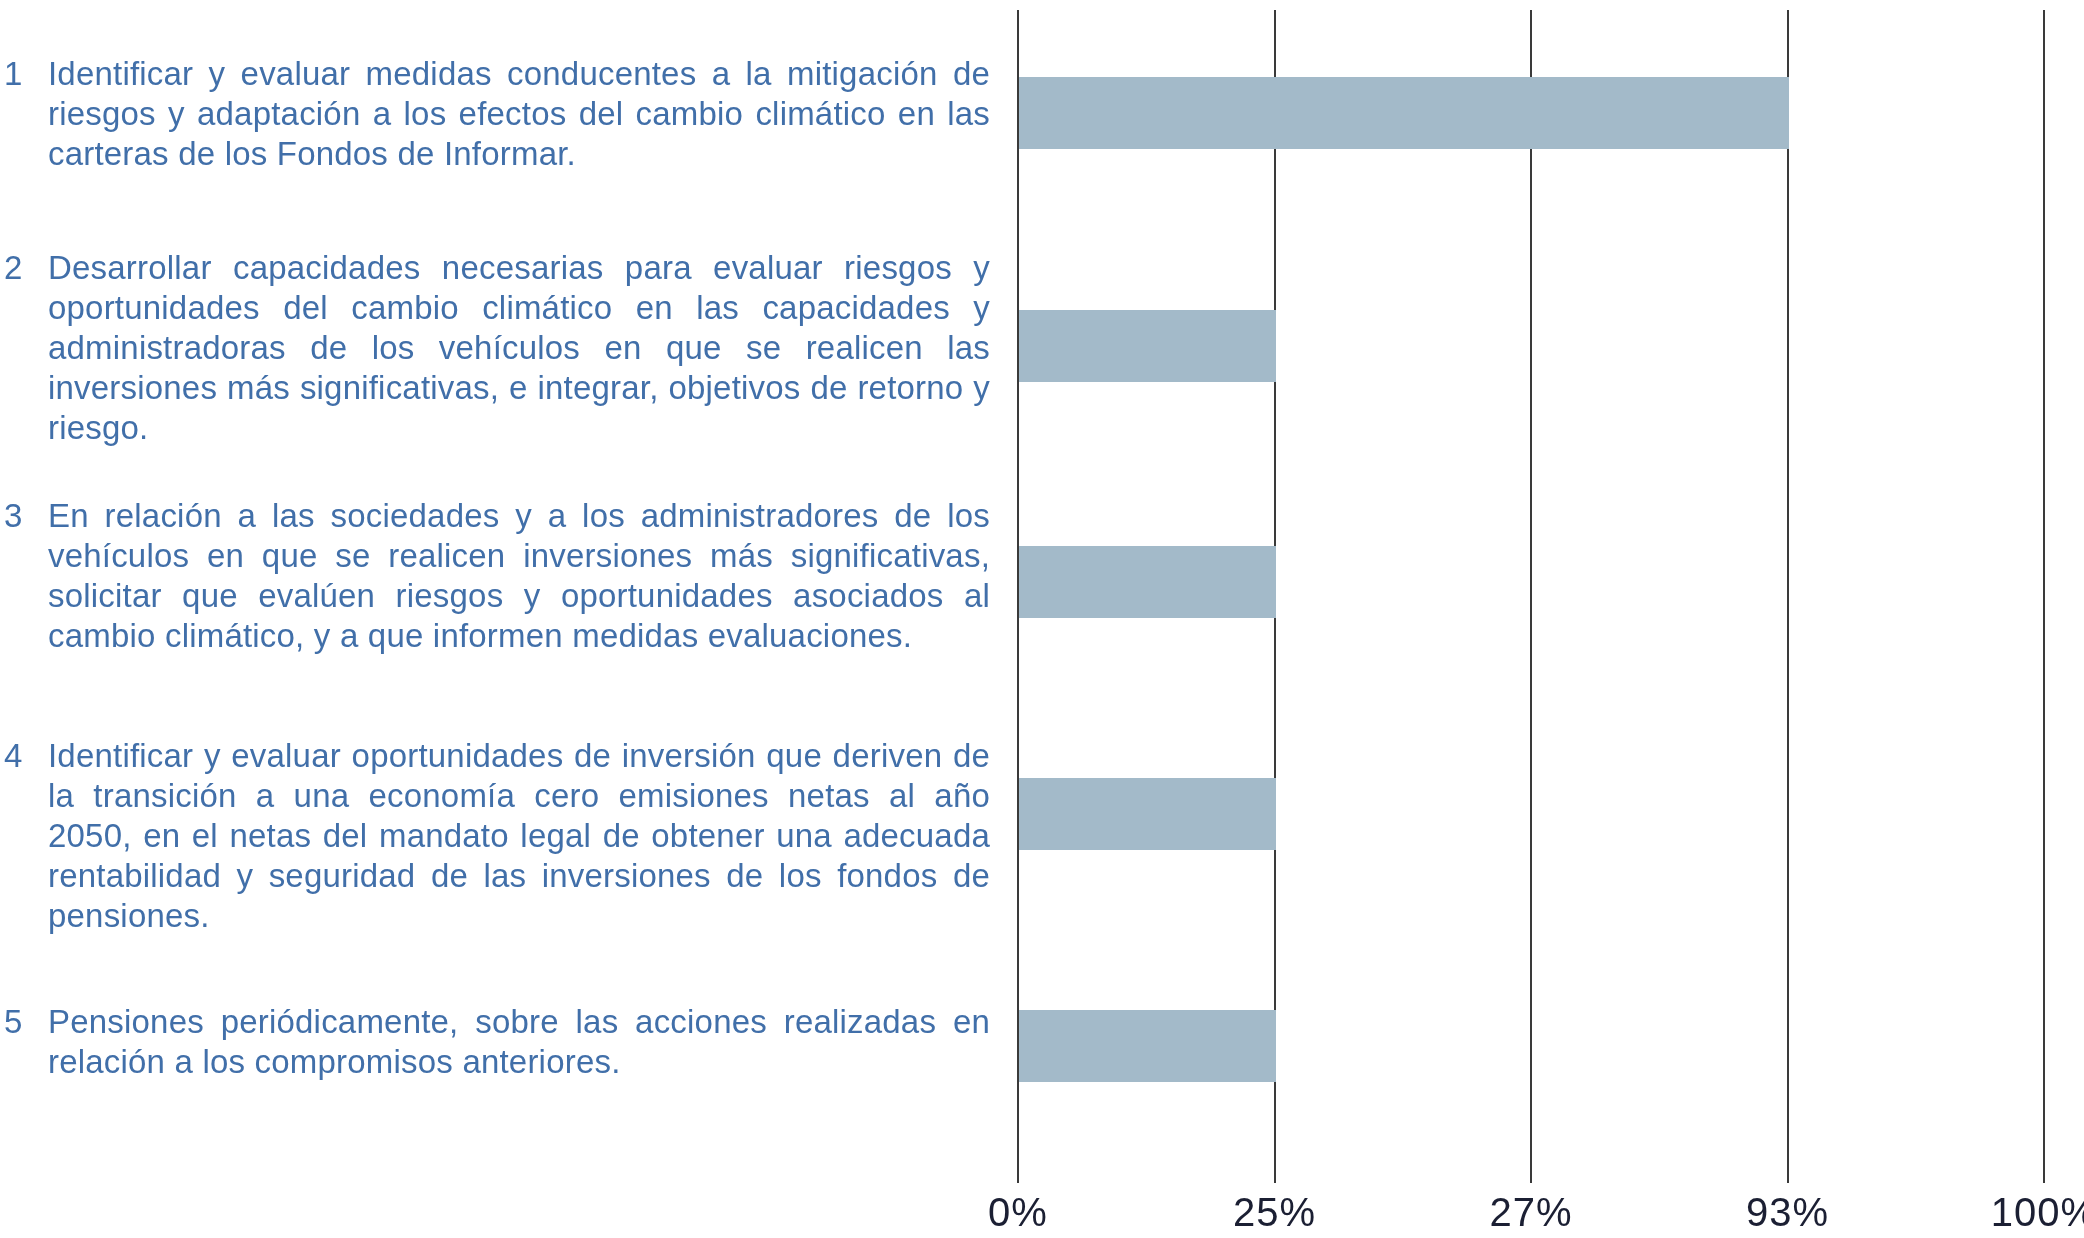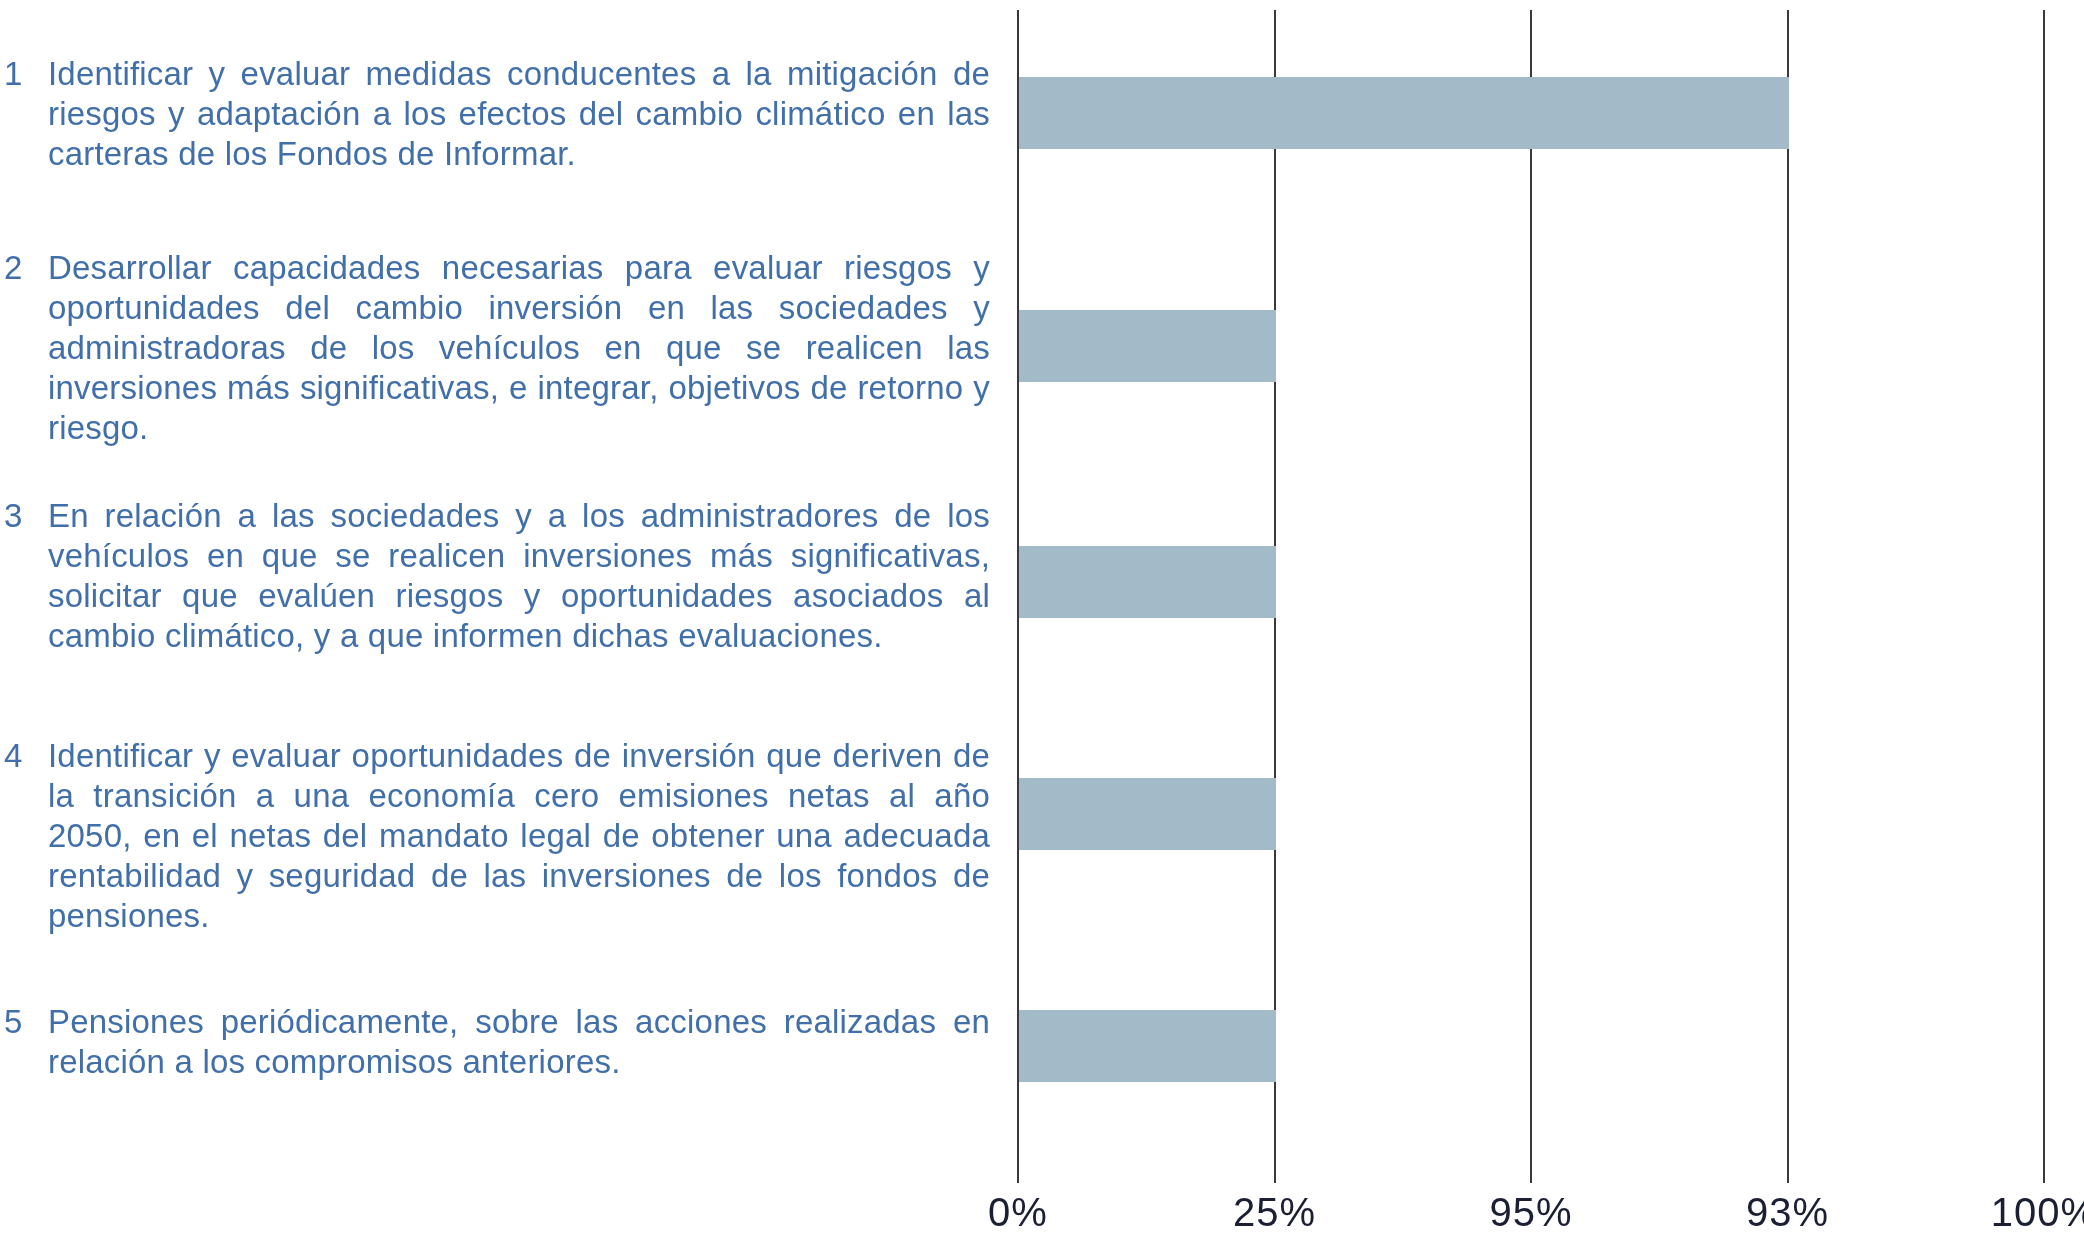--- a/index.html
+++ b/index.html
@@ -77,25 +77,25 @@
 <body>
 
 <div class="canvas">
 
   <div class="item" id="item-1">
     <span class="num">1</span>
     <span class="txt">Identificar y evaluar medidas conducentes a la mitigación de riesgos y adaptación a los efectos del cambio climático en las carteras de los Fondos de Informar.</span>
   </div>
   <div class="item" id="item-2">
     <span class="num">2</span>
-    <span class="txt">Desarrollar capacidades necesarias para evaluar riesgos y oportunidades del cambio inversión en las sociedades y administradoras de los vehículos en que se realicen las inversiones más significativas, e integrar, objetivos de retorno y riesgo.</span>
+    <span class="txt">Desarrollar capacidades necesarias para evaluar riesgos y oportunidades del cambio climático en las capacidades y administradoras de los vehículos en que se realicen las inversiones más significativas, e integrar, objetivos de retorno y riesgo.</span>
   </div>
   <div class="item" id="item-3">
     <span class="num">3</span>
-    <span class="txt">En relación a las sociedades y a los administradores de los vehículos en que se realicen inversiones más significativas, solicitar que evalúen riesgos y oportunidades asociados al cambio climático, y a que informen dichas evaluaciones.</span>
+    <span class="txt">En relación a las sociedades y a los administradores de los vehículos en que se realicen inversiones más significativas, solicitar que evalúen riesgos y oportunidades asociados al cambio climático, y a que informen medidas evaluaciones.</span>
   </div>
   <div class="item" id="item-4">
     <span class="num">4</span>
     <span class="txt">Identificar y evaluar oportunidades de inversión que deriven de la transición a una economía cero emisiones netas al año 2050, en el netas del mandato legal de obtener una adecuada rentabilidad y seguridad de las inversiones de los fondos de pensiones.</span>
   </div>
   <div class="item" id="item-5">
     <span class="num">5</span>
     <span class="txt">Pensiones periódicamente, sobre las acciones realizadas en relación a los compromisos anteriores.</span>
   </div>
 
@@ -108,18 +108,18 @@
       <div class="bar" style="top: 67px; width: 75%; background: rgb(163, 186, 201);"></div>
       <div class="bar" style="top: 300px; width: 25%; background: rgb(163, 186, 201);"></div>
       <div class="bar" style="top: 536px; width: 25%; background: rgb(163, 186, 201);"></div>
       <div class="bar" style="top: 768px; width: 25%; background: rgb(163, 186, 201);"></div>
       <div class="bar" style="top: 1000px; width: 25%; background: rgb(163, 186, 201);"></div>
     </div>
 
   <div class="xticks" id="xticks">
       <span class="xtick" style="left: 0%;">0%</span>
       <span class="xtick" style="left: 25%;">25%</span>
-      <span class="xtick" style="left: 50%;">95%</span>
+      <span class="xtick" style="left: 50%;">27%</span>
       <span class="xtick" style="left: 75%;">93%</span>
       <span class="xtick" style="left: 100%;">100%</span>
     </div>
 
 </div>
 
 </body></html>

